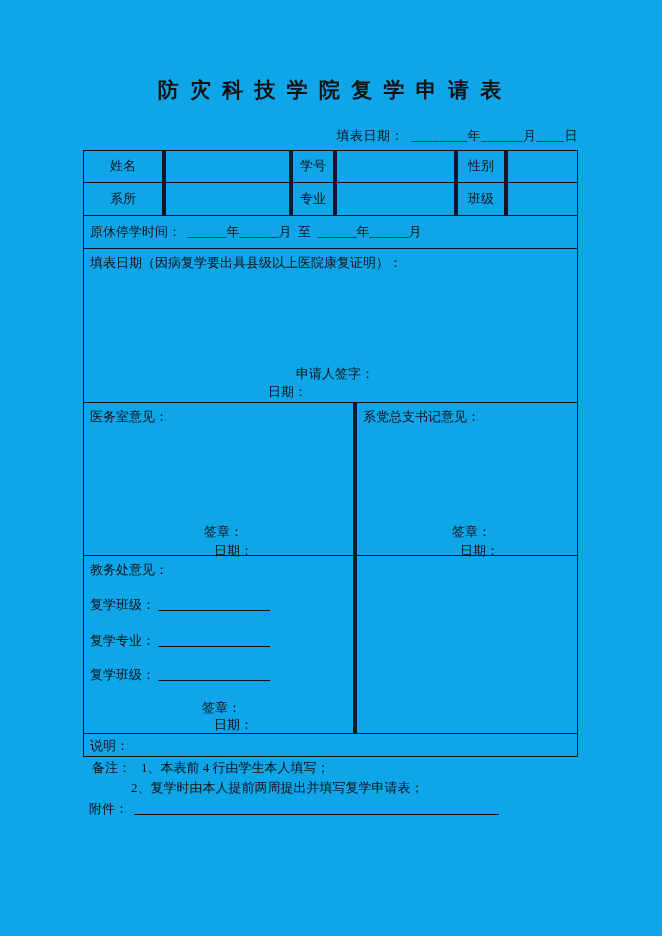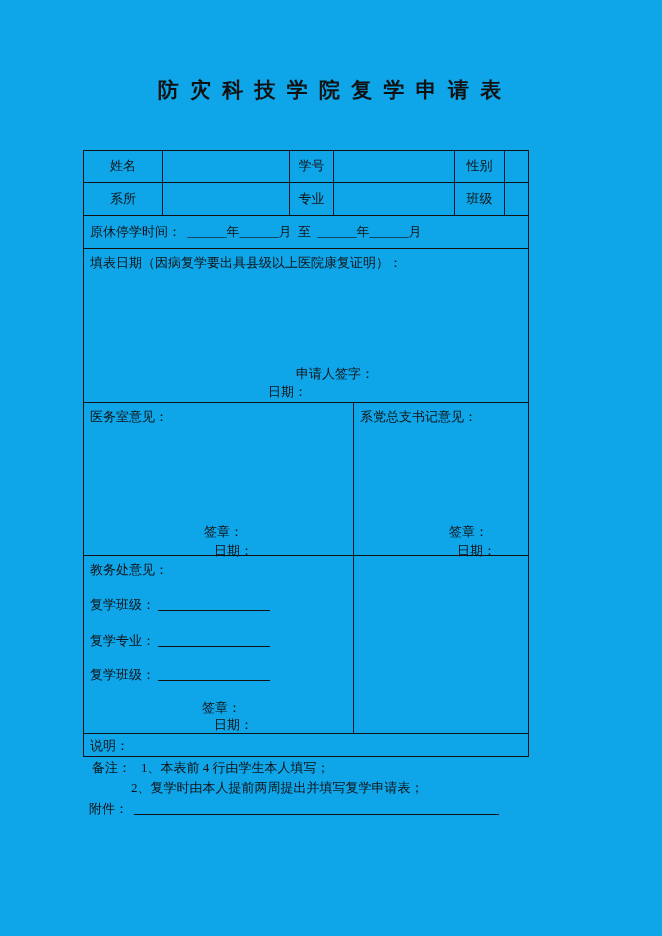--- a/index.html
+++ b/index.html
@@ -11,28 +11,28 @@
     position:absolute; top:76px; left:0; width:662px;
     text-align:center; font-size:21px; font-weight:bold; letter-spacing:3px;
     white-space:pre;
   }
   .fill-date {
     position:absolute; top:127px; right:84px;
     font-size:13px; letter-spacing:0.5px; white-space:pre;
   }
 
   .form-table {
-    position:absolute; left:83px; top:150px; width:446px; height:607px;
+    position:absolute; left:83px; top:150px; width:495px; height:607px;
     border:1px solid #111; display:flex; flex-direction:column;
     font-size:13px;
   }
   .trow { display:flex; flex-shrink:0; }
   .trow + .trow { border-top:1px solid #111; }
   .tc { position:relative; flex-shrink:0; }
-  .tc + .tc { border-left:1px solid #0f172a; }
+  .tc + .tc { border-left:4px solid #0f172a; }
 
   .r1 { height:31px; }
   .r2 { height:33px; }
   .r3 { height:33px; }
   .r4 { height:154px; }
   .r5 { height:153px; }
   .r6 { height:178px; }
   .r7 { flex:1 1 auto;justify-content:flex-end; }
 
   .w1 { width:78px; }  .w2 { width:127px; }
@@ -80,20 +80,21 @@
     border-bottom:1px solid #111; vertical-align:-2px; margin-left:6px;
   }
 </style>
 </head>
 <body>
 
 <div class="page">
 
   <div class="title">防 灾 科 技 学 院 复 学 申 请 表</div>
 
+  <div class="fill-date">填表日期：  ________年______月____日</div>
 
   <div class="form-table">
 
     <div class="trow r1">
       <div class="tc label w1">姓名</div>
       <div class="tc w2"></div>
       <div class="tc label w3">学号</div>
       <div class="tc w4"></div>
       <div class="tc label w5">性别</div>
       <div class="tc w6"></div>

